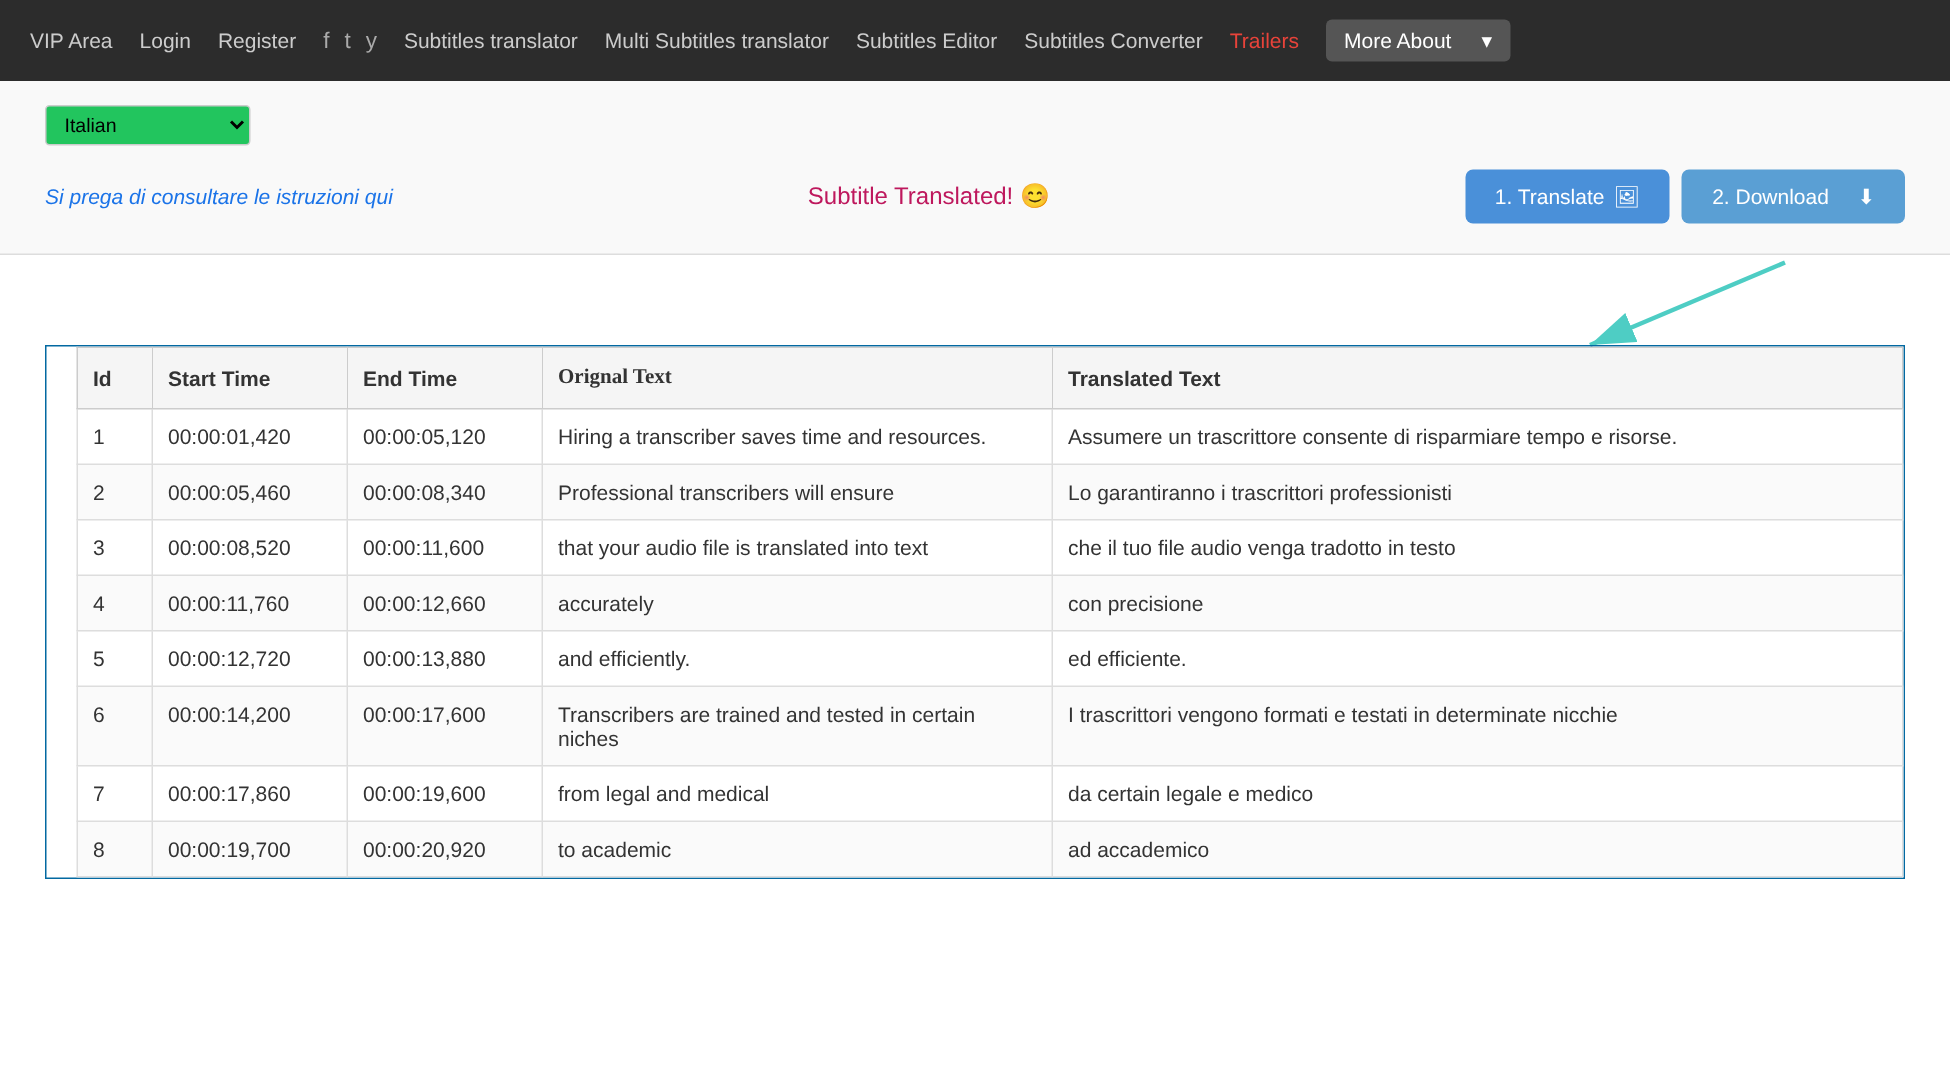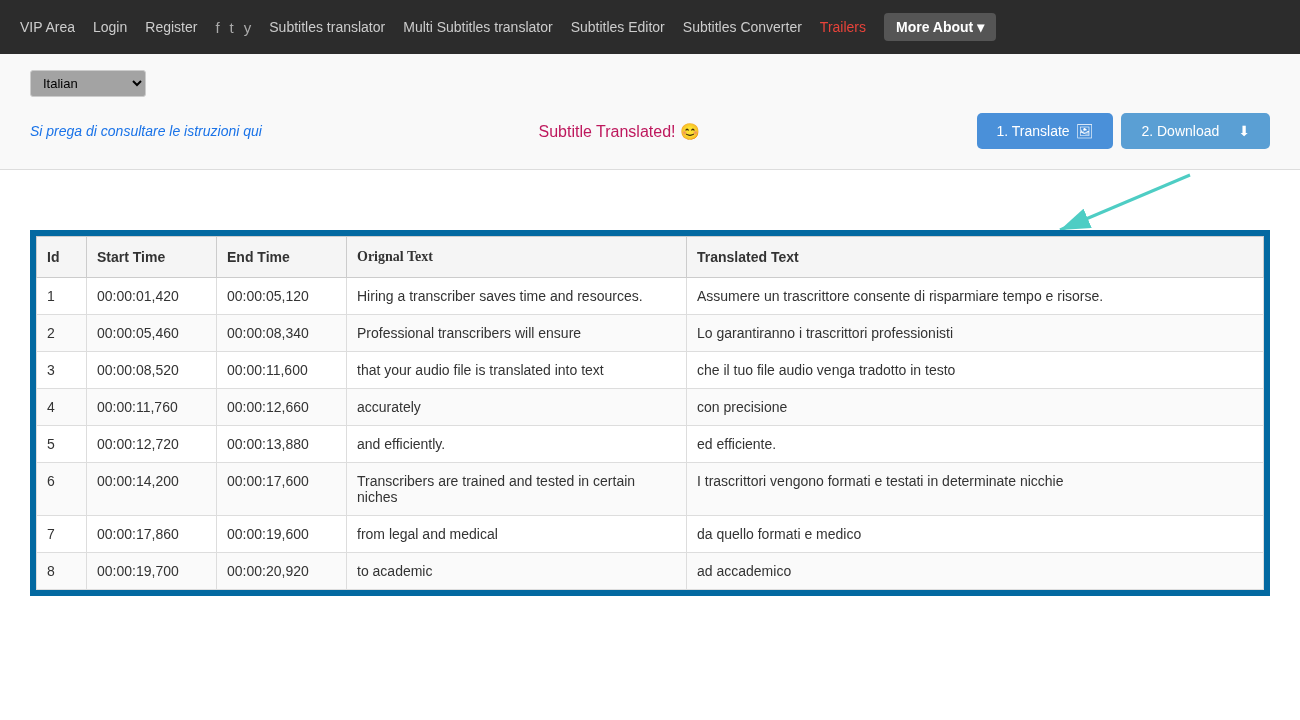--- a/index.html
+++ b/index.html
@@ -21,40 +21,39 @@
       white-space: nowrap;
     }
     nav .nav-trailers { color: #e8433a; }
     nav .nav-more-about {
       background: #555;
       color: #fff;
       padding: 6px 12px;
       border-radius: 4px;
       display: flex;
       align-items: center;
-      gap: 4px;
-      font-size: 14px;
-      font-weight: bold;
+      gap: 20px;
+      font-size: 14px;
     }
     nav .nav-social { display: flex; gap: 10px; }
     nav .nav-social span { color: #aaa; font-size: 15px; }
 
     
     .top-section {
       background: #f9f9f9;
       border-bottom: 1px solid #ddd;
       padding: 16px 30px 20px 30px;
     }
     .lang-select-row { margin-bottom: 6px; }
     .lang-select-row select {
       border: 1px solid #ccc;
       border-radius: 3px;
-      padding: 4px 19px 4px 8px;
+      padding: 4px 40px 4px 8px;
       font-size: 13px;
-      background: #a3a3a3;
+      background: #22c55e;
       appearance: auto;
     }
     .powered-by { font-size: 12px; color: #555; }
     .powered-by .google-text { color: #4285F4; font-weight: bold; }
     .powered-by .translate-text { color: #555; }
 
     .action-row {
       display: flex;
       align-items: center;
       justify-content: space-between;
@@ -116,24 +115,25 @@
       right: 100px;
       top: 0;
     }
 
     
     .table-container {
       padding: 0 30px 30px 30px;
       background: #fff;
     }
     .table-wrapper {
-      border: 6px solid #0369a1;
+      border: 1px solid #0369a1;
       overflow-y: auto;
       max-height: 440px;
       position: relative;
+      padding-left: 20px;
     }
     table {
       width: 100%;
       border-collapse: collapse;
       font-size: 14px;
     }
     thead th {
       background: #f5f5f5;
       border: 1px solid #ccc;
       padding: 12px 10px;
@@ -263,21 +263,21 @@
     <td>00:00:14,200</td>
     <td>00:00:17,600</td>
     <td>Transcribers are trained and tested in certain niches</td>
     <td>I trascrittori vengono formati e testati in determinate nicchie</td>
   </tr>
           <tr>
     <td>7</td>
     <td>00:00:17,860</td>
     <td>00:00:19,600</td>
     <td>from legal and medical</td>
-    <td>da quello formati e medico</td>
+    <td>da certain legale e medico</td>
   </tr>
           <tr>
     <td>8</td>
     <td>00:00:19,700</td>
     <td>00:00:20,920</td>
     <td>to academic</td>
     <td>ad accademico</td>
   </tr>
         </tbody>
     </table>

